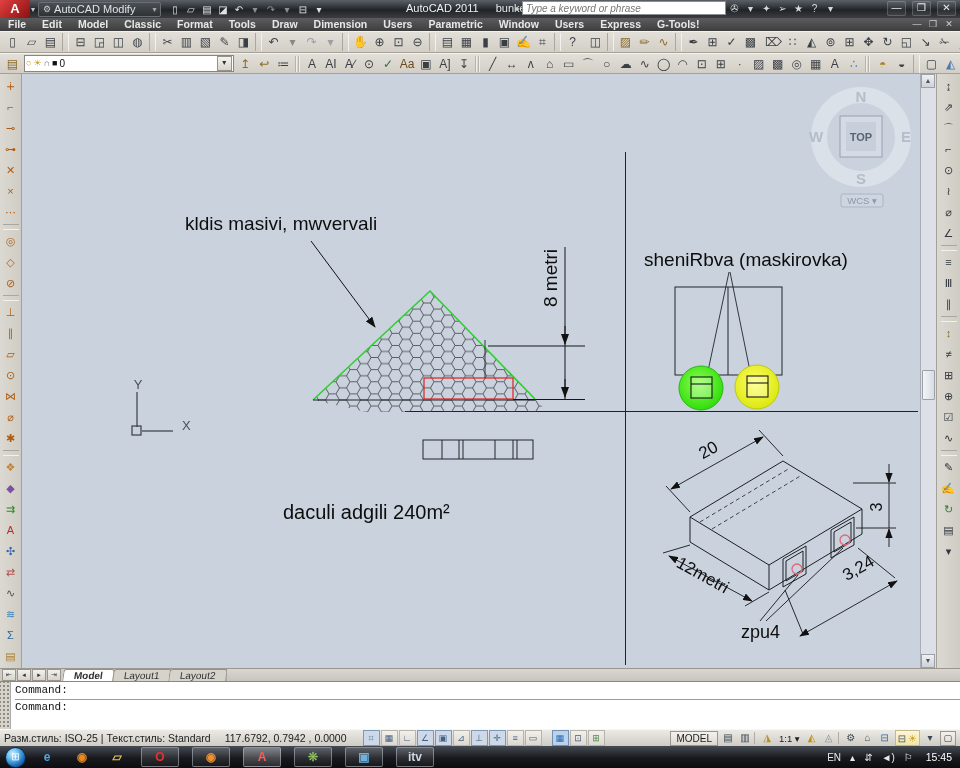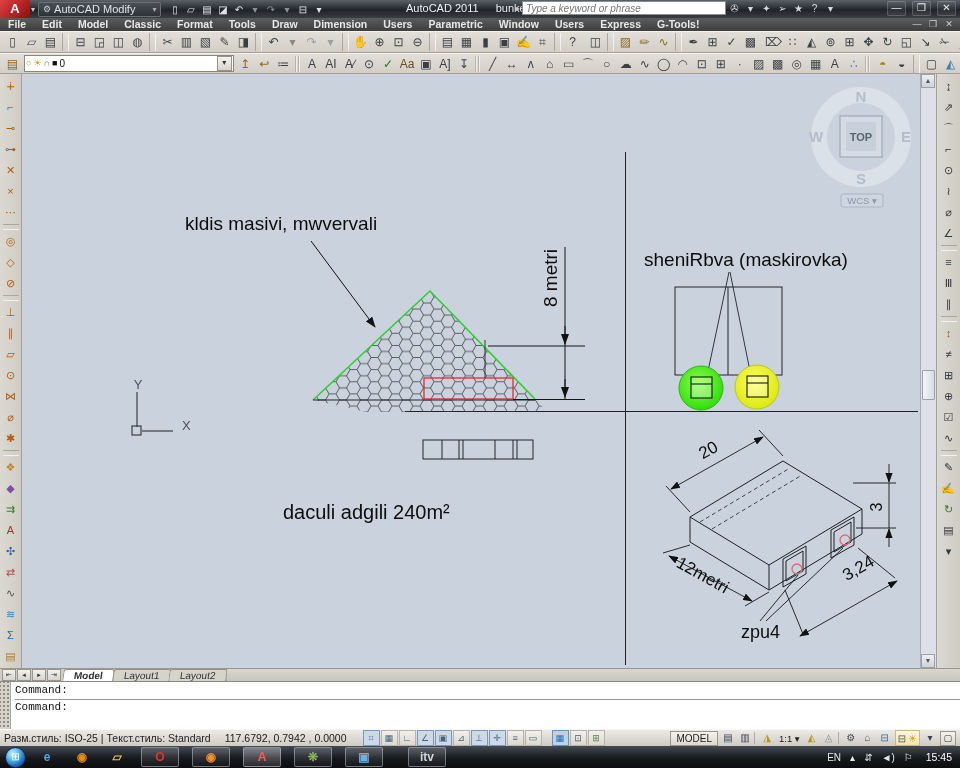--- a/index.html
+++ b/index.html
@@ -645,21 +645,21 @@
   <div id="start-orb">⊞</div>
   <div id="task-apps">
       <span class="item" style="color: rgb(74, 168, 232);">e</span>
       <span class="item" style="color: rgb(232, 138, 32);">◉</span>
       <span class="item" style="color: rgb(232, 192, 80);">▱</span>
       <span class="item boxed" style="color: rgb(232, 48, 48);">O</span>
       <span class="item boxed" style="color: rgb(240, 144, 48);">◉</span>
       <span class="item active boxed" style="color: rgb(255, 90, 90);">A</span>
       <span class="item boxed" style="color: rgb(144, 192, 96);">❊</span>
       <span class="item boxed" style="color: rgb(112, 176, 224);">▣</span>
-      <span class="item boxed" style="color: rgb(205, 214, 224); margin-left: 12px;">itv</span>
+      <span class="item boxed" style="color: rgb(205, 214, 224);">itv</span>
     </div>
   <div id="tray">
     <span style="display:flex;gap:9px;">
         <span class="item">EN</span>
         <span class="item">▴</span>
         <span class="item">⇵</span>
         <span class="item">◄)</span>
         <span class="item">⚐</span>
       </span>
     <span id="tray-time">15:45</span>

